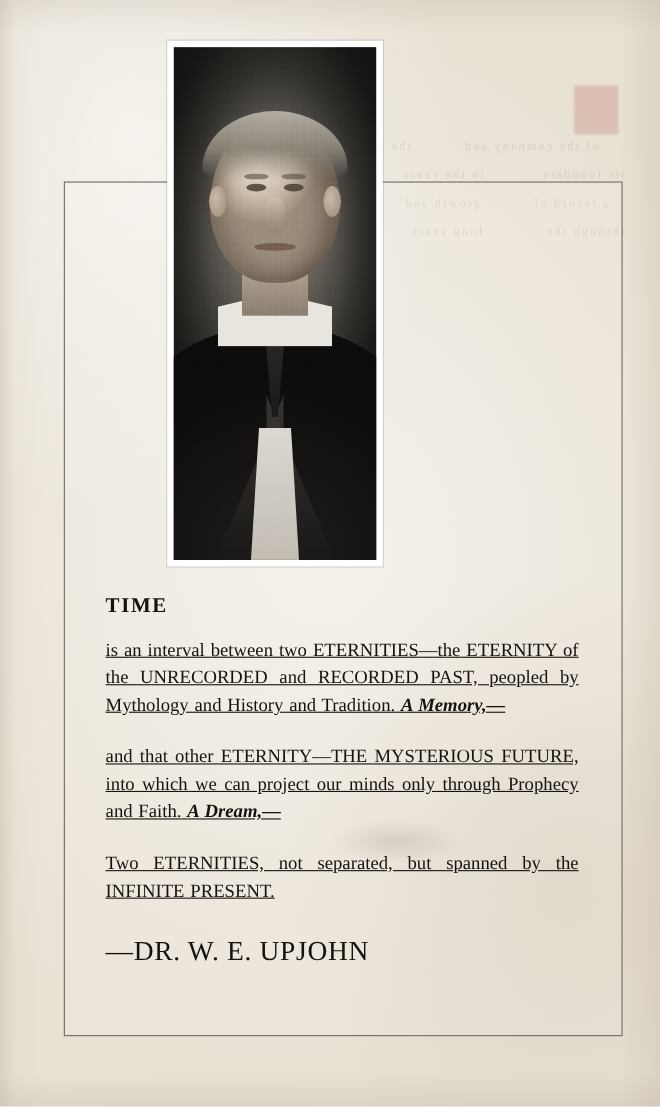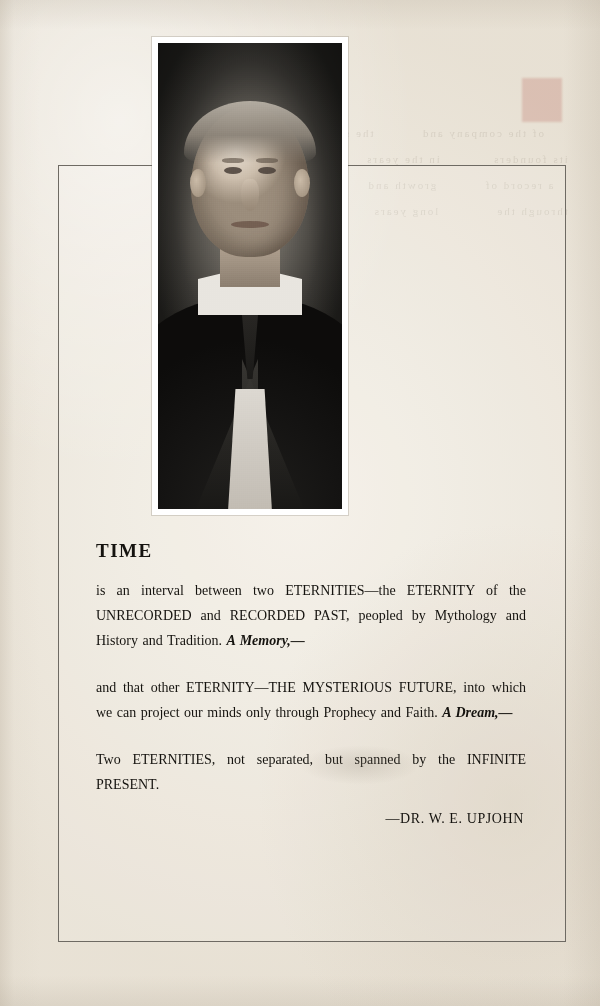--- a/index.html
+++ b/index.html
@@ -265,36 +265,36 @@
   }
   .title {
     text-align: left;
     font-weight: bold;
     font-size: 19px;
     letter-spacing: 1.5px;
     margin-bottom: 16px;
   }
   p.body {
     margin: 0 0 22px 0;
-    font-size: 14px;
+    font-size: 17px;
     line-height: 25px;
     text-align: justify;
     text-align-last: left;
     word-spacing: 1px;
+    text-decoration: underline;
   }
   p.body:last-of-type { margin-bottom: 10px; }
   .em-ital {
     font-style: italic;
     font-weight: bold;
   }
   .signature {
-    text-align: right;
-    font-size: 14px;
+    font-size: 25px;
     letter-spacing: 0.6px;
-    margin-top: 14px;
+    margin-top: 30px;
     padding-right: 2px;
   }
   .smudge {
     position: absolute;
     left: 300px;
     top: 745px;
     width: 120px;
     height: 40px;
     background: radial-gradient(ellipse at center, rgba(140,128,112,0.22), rgba(255,255,255,0) 70%);
     pointer-events: none;

